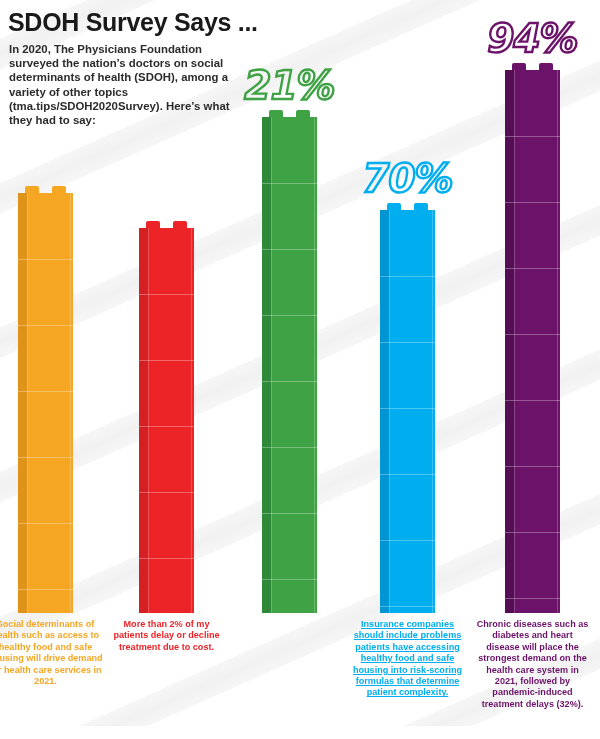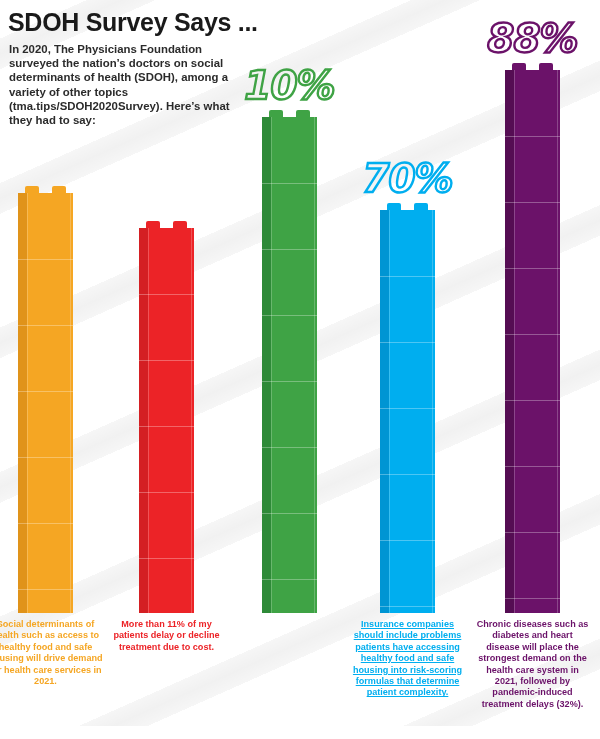--- a/index.html
+++ b/index.html
@@ -167,24 +167,24 @@
               <div class="hline" style="top: 66px;"></div>
               <div class="hline" style="top: 132px;"></div>
               <div class="hline" style="top: 198px;"></div>
               <div class="hline" style="top: 264px;"></div>
               <div class="hline" style="top: 330px;"></div>
               <div class="vline" style="left: 9px;"></div>
               <div class="vline" style="right: 2px;"></div>
             </div>
           </div>
         </div>
-        <div class="caption" style="color: rgb(236, 35, 39);">More than 11% of my patients delay or decline treatment due to cost.</div>
+        <div class="caption" style="color: rgb(236, 35, 39);">More than 2% of my patients delay or decline treatment due to cost.</div>
       </div>
       <div class="bar-group" style="left: 262px; width: 55px; top: 110px; bottom: auto; height: 503px;">
-        <div class="pct" style="bottom: 505px; -webkit-text-stroke-color: rgb(63, 163, 69);">10%</div>
+        <div class="pct" style="bottom: 505px; -webkit-text-stroke-color: rgb(63, 163, 69);">21%</div>
         <div class="brick-col" style="top: 0px; height: 503px;">
           <div class="studs">
             <div class="stud" style="background: rgb(63, 163, 69);"></div>
             <div class="stud" style="background: rgb(63, 163, 69);"></div>
           </div>
           <div class="brick-body" style="background: rgb(63, 163, 69);">
             <div class="brick-left-shade" style="background: rgb(46, 138, 56);"></div>
             <div class="brick-lines">
               <div class="hline" style="top: 66px;"></div>
               <div class="hline" style="top: 132px;"></div>
@@ -216,21 +216,21 @@
               <div class="hline" style="top: 330px;"></div>
               <div class="hline" style="top: 396px;"></div>
               <div class="vline" style="left: 9px;"></div>
               <div class="vline" style="right: 2px;"></div>
             </div>
           </div>
         </div>
         <div class="caption" style="color: rgb(0, 174, 239); text-decoration: underline;">Insurance companies should include problems patients have accessing healthy food and safe housing into risk-scoring formulas that determine patient complexity.</div>
       </div>
       <div class="bar-group" style="left: 505px; width: 55px; top: 63px; bottom: auto; height: 550px;">
-        <div class="pct" style="bottom: 552px; -webkit-text-stroke-color: rgb(107, 18, 105);">88%</div>
+        <div class="pct" style="bottom: 552px; -webkit-text-stroke-color: rgb(107, 18, 105);">94%</div>
         <div class="brick-col" style="top: 0px; height: 550px;">
           <div class="studs">
             <div class="stud" style="background: rgb(107, 18, 105);"></div>
             <div class="stud" style="background: rgb(107, 18, 105);"></div>
           </div>
           <div class="brick-body" style="background: rgb(107, 18, 105);">
             <div class="brick-left-shade" style="background: rgb(85, 13, 83);"></div>
             <div class="brick-lines">
               <div class="hline" style="top: 66px;"></div>
               <div class="hline" style="top: 132px;"></div>

